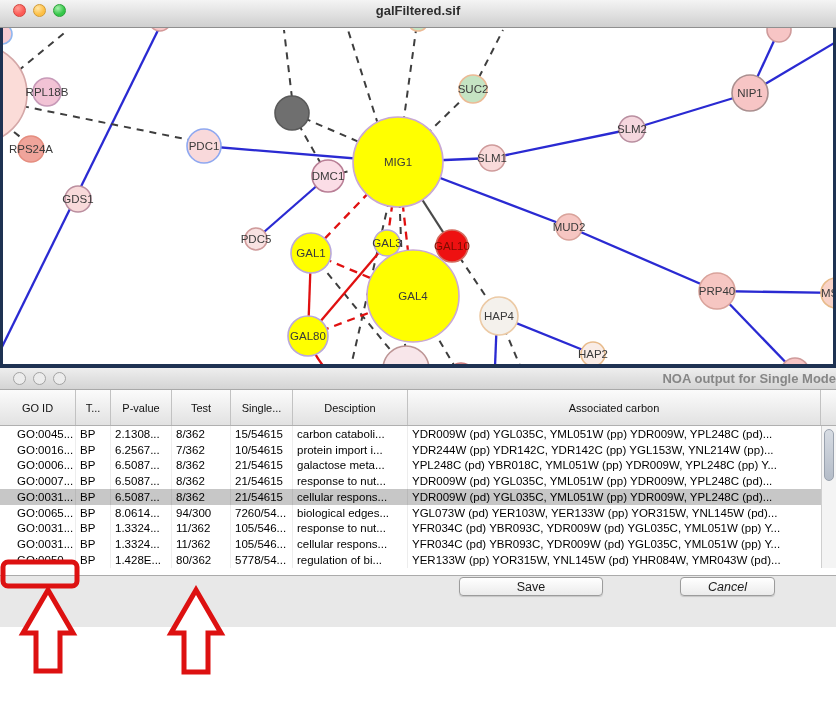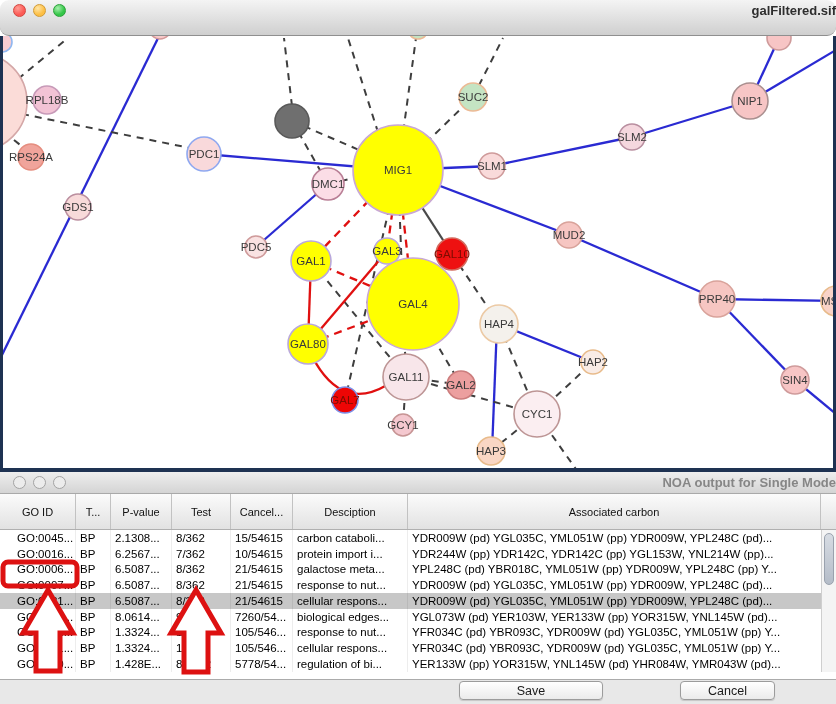--- a/index.html
+++ b/index.html
@@ -1,32 +1,32 @@
 <!DOCTYPE html>
 <html><head>
 <meta charset="utf-8">
 <style>
   * { margin:0; padding:0; box-sizing:border-box; }
   html,body { width:836px; height:704px; overflow:hidden; background:#fff;
               font-family:"Liberation Sans", sans-serif; }
   .page { position:relative; width:836px; height:704px; }
 
   
-  .titlebar { height:36px; background:linear-gradient(#f4f4f4,#cfcfcf);
+  .titlebar { height:28px; background:linear-gradient(#f4f4f4,#cfcfcf);
               border-bottom:1px solid #8f8f8f; position:relative;
-              text-align:right;border-radius:9px; }
+              text-align:center; }
   .titlebar .title { line-height:21px; font-size:13px; font-weight:bold; color:#2e2e2e; }
   .lights { position:absolute; left:13px; top:4px; display:flex; gap:7px; }
   .light { width:13px; height:13px; border-radius:50%; }
   .tl-red    { background:radial-gradient(circle at 35% 30%, #ff9d95, #fc5b56 60%); border:1px solid #d3453e; }
   .tl-yellow { background:radial-gradient(circle at 35% 30%, #ffe6a8, #fdbf45 60%); border:1px solid #d29b34; }
   .tl-green  { background:radial-gradient(circle at 35% 30%, #a8f0ad, #35c649 60%); border:1px solid #2aa138; }
   .tl-gray   { background:#ececec; border:1.5px solid #a3a3a3; }
 
-  .network { height:436px; background:#ffffff;
+  .network { height:340px; background:#ffffff;
              border-left:3px solid #1e3252; border-right:3px solid #1e3252;
              border-bottom:4px solid #1e3252; overflow:hidden; }
   .network svg { display:block; }
 
   
   .window-table { box-shadow: inset 1px 0 0 #9a9a9a, inset -1px 0 0 #9a9a9a; }
   .titlebar2 { height:22px; background:linear-gradient(#eeeeee,#d4d4d4);
                border-bottom:1px solid #a9a9a9; position:relative; text-align:right; }
   .titlebar2 .title { line-height:21px; font-size:13px; font-weight:bold; color:#868686; }
 
@@ -52,21 +52,21 @@
            border-radius:6px; background:linear-gradient(#d7dce3,#b4bcc8);
            border:1px solid #9aa2ae; }
 
   .table-gap { height:8px; background:#fff; border-bottom:1px solid #ababab; }
   .bottom-panel { height:51px; background:#e8e8e8; position:relative; }
   .btn { position:absolute; top:1px; height:19px; border:1px solid #9c9c9c;
          border-radius:4px; background:linear-gradient(#ffffff,#ebebeb);
          font-size:12.5px; color:#1a1a1a; font-family:"Liberation Sans",sans-serif;
          box-shadow:0 1px 1px rgba(0,0,0,0.15); }
   .btn-save   { left:459px; width:144px; }
-  .btn-cancel { left:680px; width:95px; }
+  .btn-cancel { left:680px; width:95px;font-style:italic; }
 
   
   #ann-svg { position:absolute; left:0; top:0; z-index:50; pointer-events:none; }
 </style>
 </head>
 <body>
 
 <div class="page">
 
   <div>
@@ -202,21 +202,21 @@
         <span class="light tl-gray"></span>
       </div>
       <span class="title">NOA output for Single Mode</span>
     </div>
 
     <div class="thead">
         <div class="hcell">GO ID</div>
         <div class="hcell">T...</div>
         <div class="hcell">P-value</div>
         <div class="hcell">Test</div>
-        <div class="hcell">Cancel...</div>
+        <div class="hcell">Single...</div>
         <div class="hcell">Desciption</div>
         <div class="hcell">Associated carbon</div>
         <div class="hcell last"></div>
       </div>
 
     <div class="tbody">
       <div class="trow">
           <div class="tcell c0">GO:0045...</div>
           <div class="tcell c1">BP</div>
           <div class="tcell c2">2.1308...</div>

